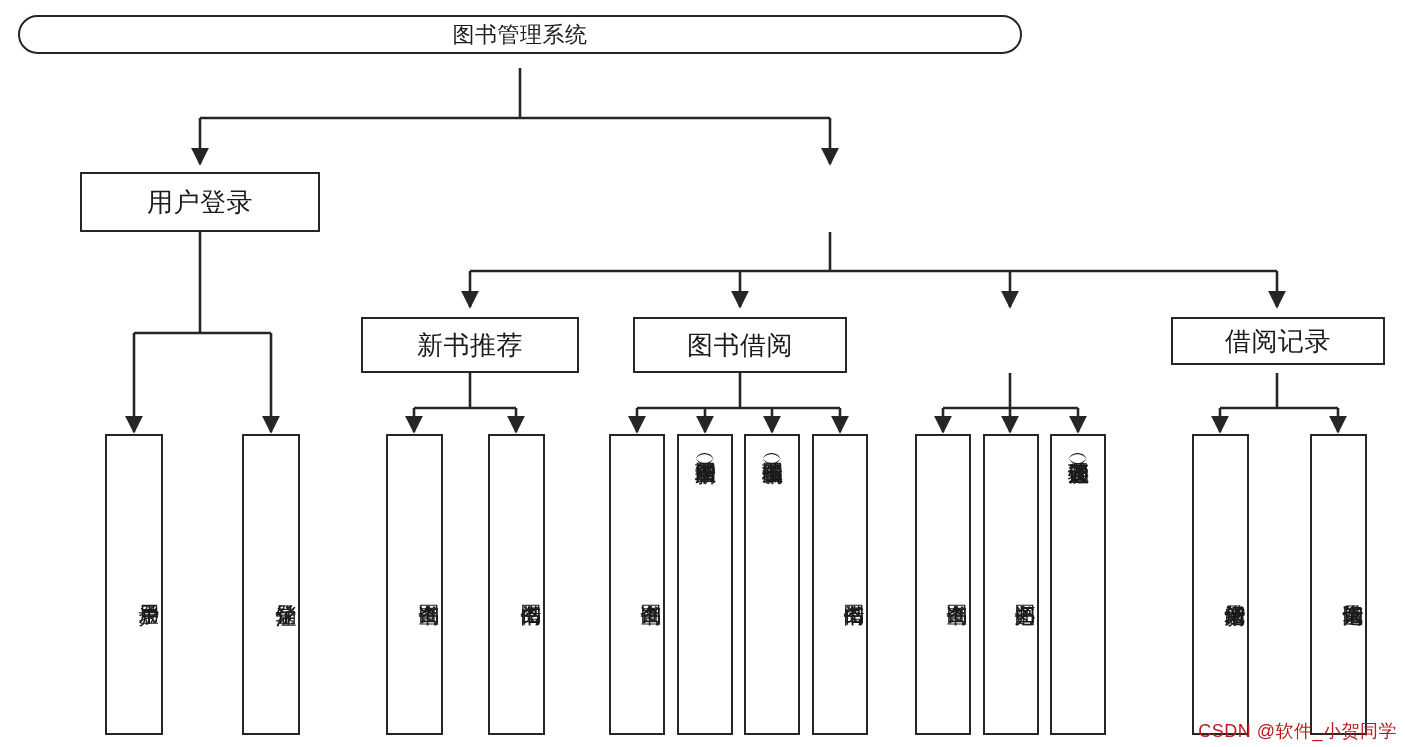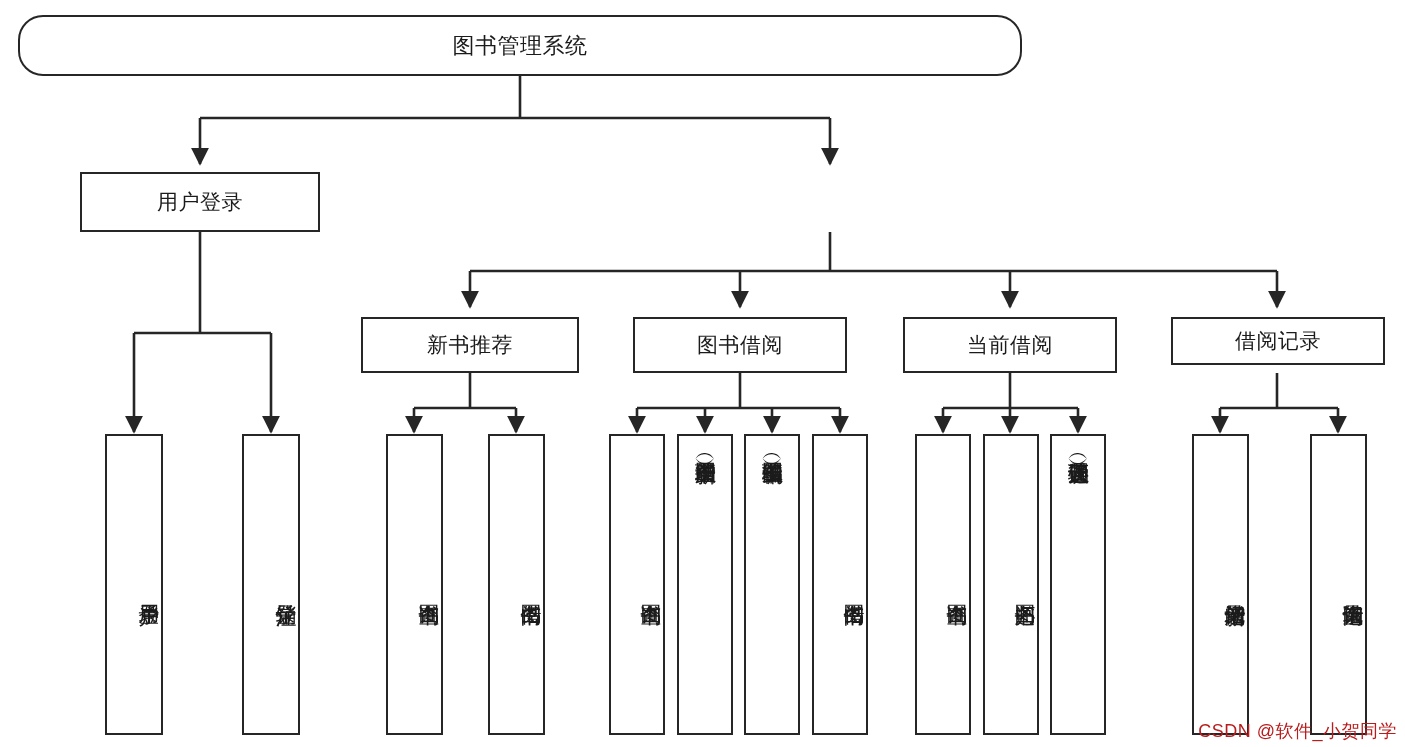--- a/index.html
+++ b/index.html
@@ -29,21 +29,21 @@
     position: absolute;
     box-sizing: border-box;
     border: 2px solid #262626;
     background: #ffffff;
     display: flex;
     align-items: center;
     justify-content: center;
     color: #1b1b1b;
   }
   .node.horiz {
-    font-size: 21px;
+    font-size: 26px;
     letter-spacing: 0.5px;
   }
   .node.root {
     font-size: 22px;
   }
   .node.leaf {
     writing-mode: vertical-rl;
     text-orientation: upright;
     font-size: 21px;
     line-height: 1.18;
@@ -121,36 +121,33 @@
       <path d="M 1010 408 L 1010 432" marker-end="url(#arrow)"></path>
       <path d="M 1078 408 L 1078 432" marker-end="url(#arrow)"></path>
 
       <path d="M 1277 373 L 1277 408"></path>
       <path d="M 1220 408 L 1338 408"></path>
       <path d="M 1220 408 L 1220 432" marker-end="url(#arrow)"></path>
       <path d="M 1338 408 L 1338 432" marker-end="url(#arrow)"></path>
     </g>
   </svg>
 
-  <div class="node horiz root" style="left:18px; top:15px; width:1004px; height:61px;border-radius:25px;">
+  <div class="node horiz root" style="left:18px; top:15px; width:1004px; height:39px;border-radius:25px;">
     <span class="label">图书管理系统</span>
   </div>
 
   <div class="node horiz" style="left:80px; top:172px; width:240px; height:60px;">
     <span class="label">用户登录</span>
   </div>
 
   <div class="node horiz" style="left:633px; top:317px; width:214px; height:56px;">
     <span class="label">图书借阅</span>
   </div>
   <div class="node horiz" style="left:361px; top:317px; width:218px; height:56px;">
     <span class="label">新书推荐</span>
-  </div>
-  <div class="node horiz" style="left:903px; top:317px; width:214px; height:56px;">
-    <span class="label">当前借阅</span>
   </div>
   <div class="node horiz" style="left:1171px; top:317px; width:214px; height:48px;">
     <span class="label">借阅记录</span>
   </div>
 
   <div class="node leaf" style="left:105px; top:434px; width:58px; height:301px;">
     <span class="label">用户登录</span>
   </div>
   <div class="node leaf" style="left:242px; top:434px; width:58px; height:301px;">
     <span class="label">注销登录</span>

